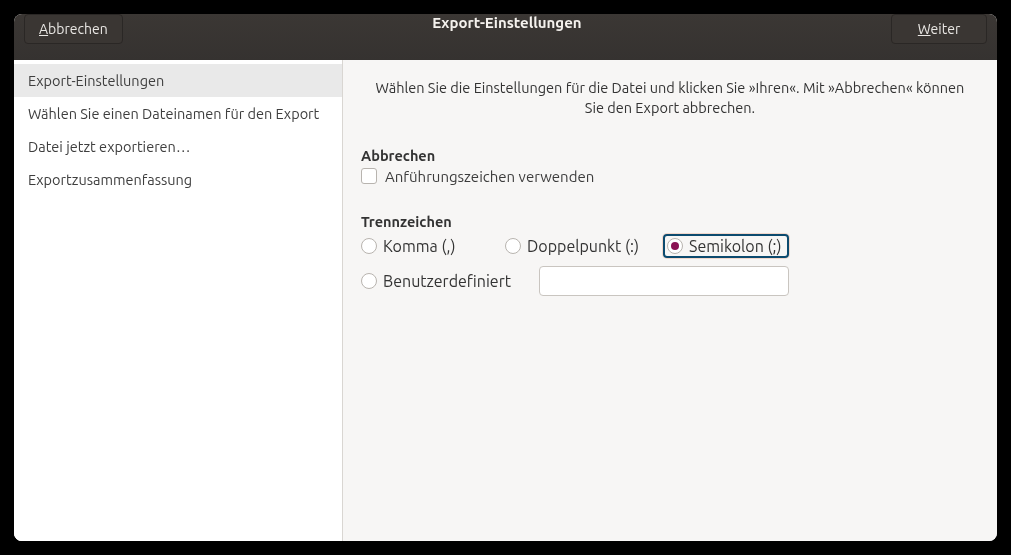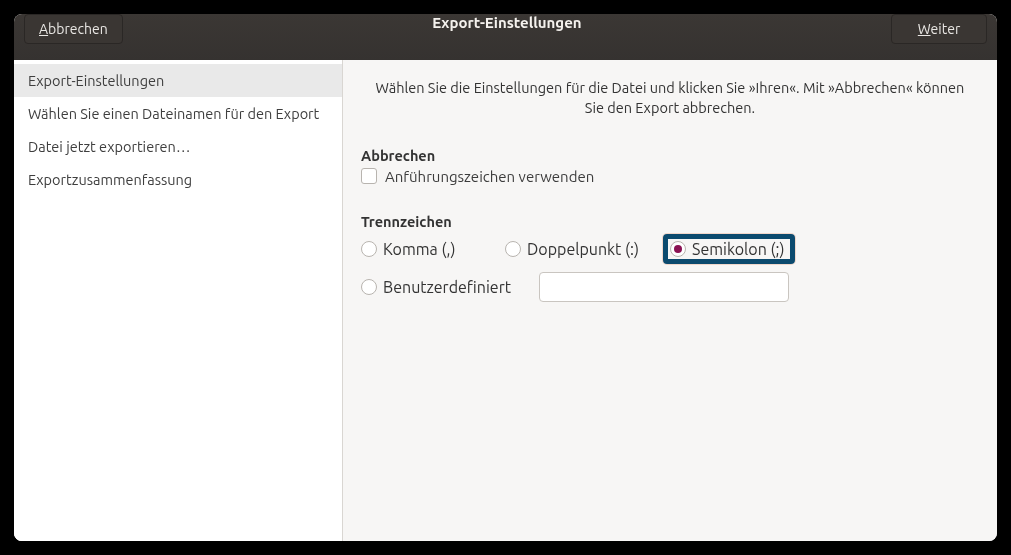--- a/index.html
+++ b/index.html
@@ -136,21 +136,21 @@
     flex: 0 0 auto;
   }
   .radio .dot {
     width: 8px; height: 8px;
     border-radius: 50%;
     background: #8a1253;
     display: none;
   }
   .radio.checked .dot { display: block; }
   .focus-ring {
-    border: 5px solid #0c4a6e;
+    border: 2px solid #0c4a6e;
     border-radius: 4px;
     padding: 1px 6px 1px 2px;
     box-shadow: 0 0 0 1px rgba(229,157,126,.35);
   }
   .custom-input {
     width: 250px;
     height: 30px;
     border: 1px solid #c9c5c0;
     border-radius: 4px;
     background: #fff;

